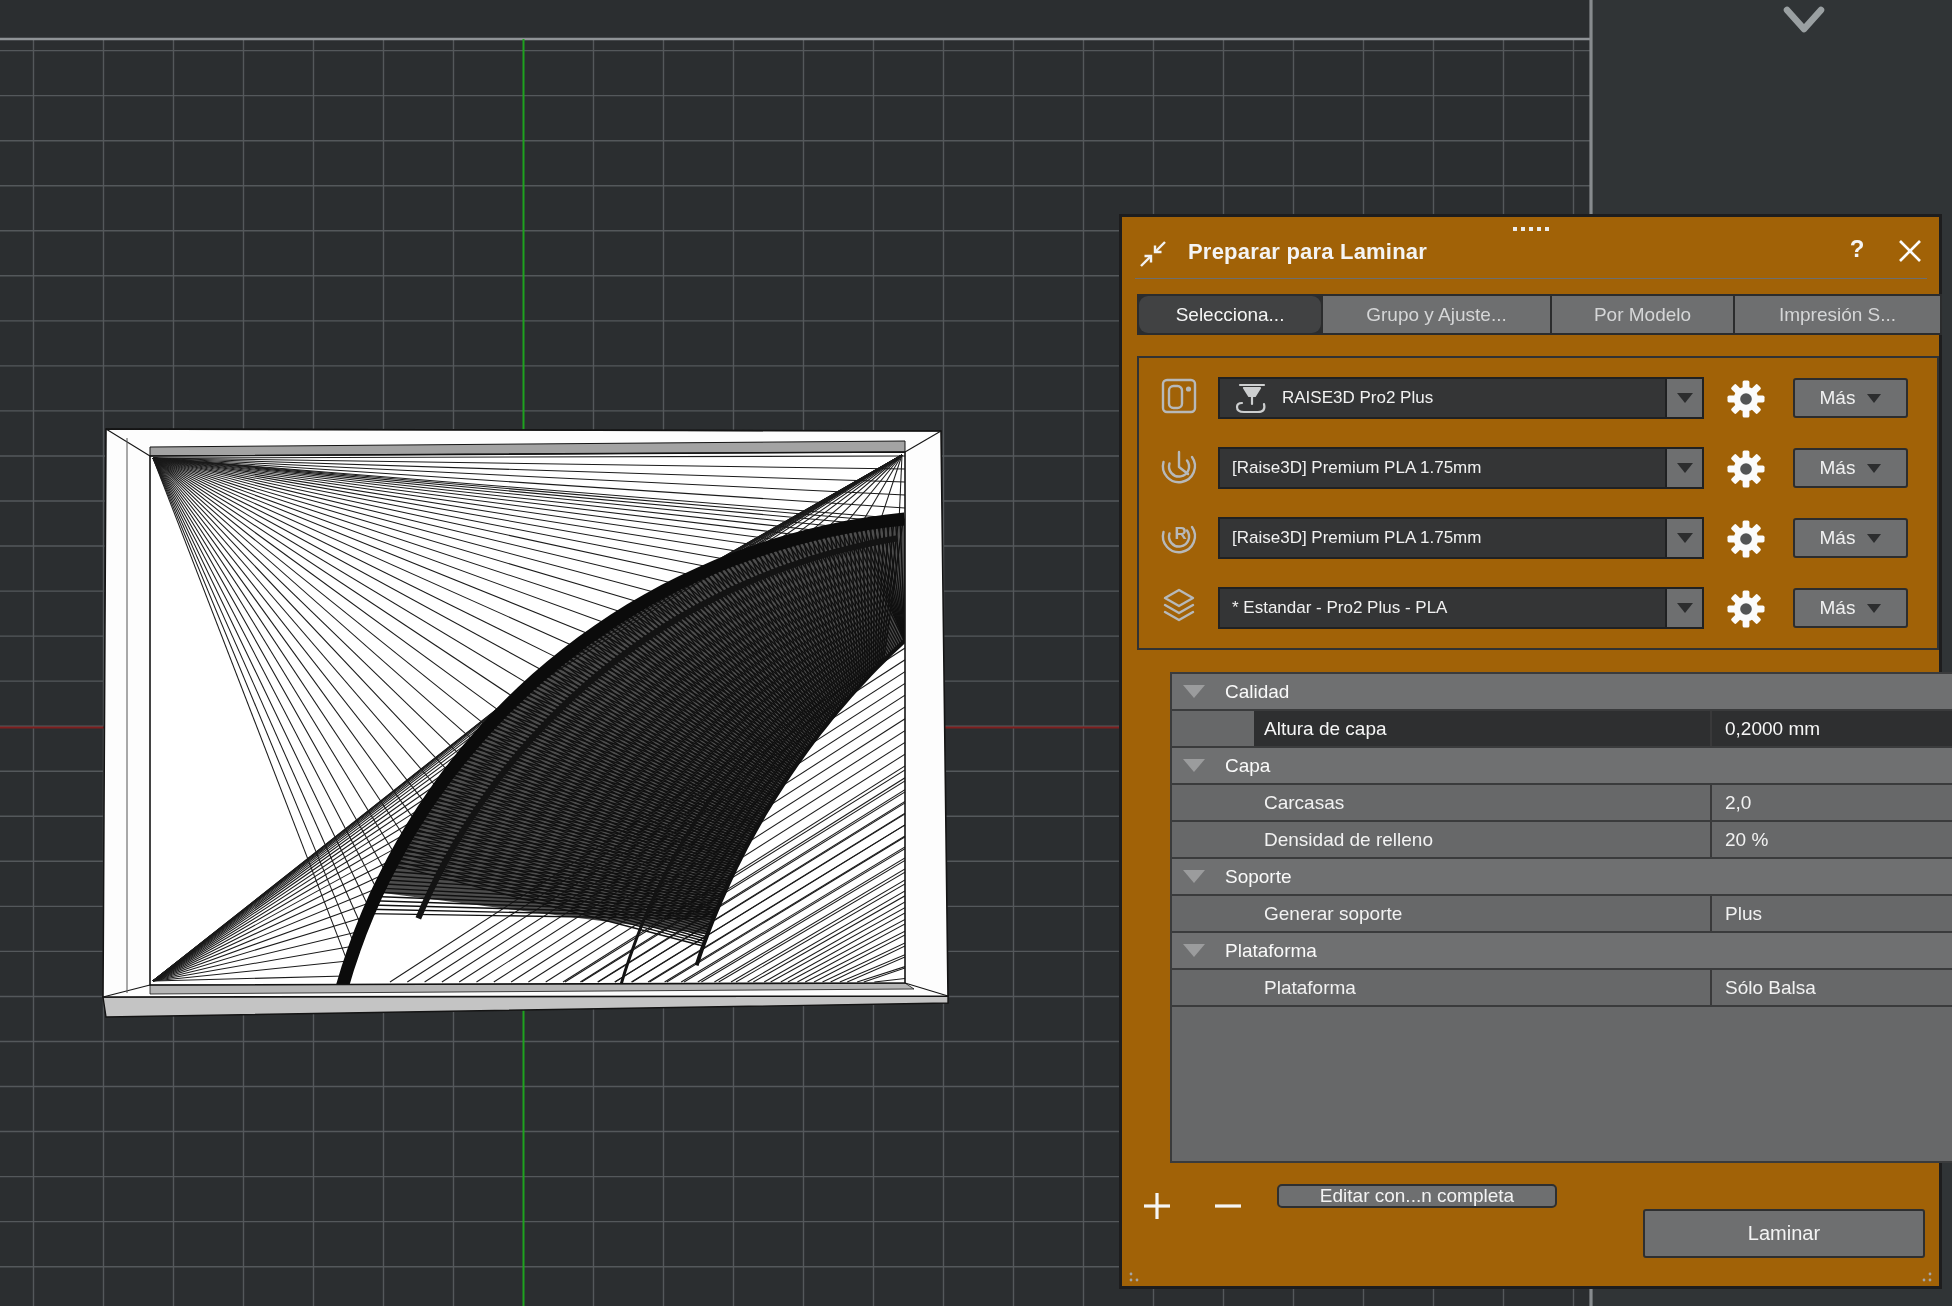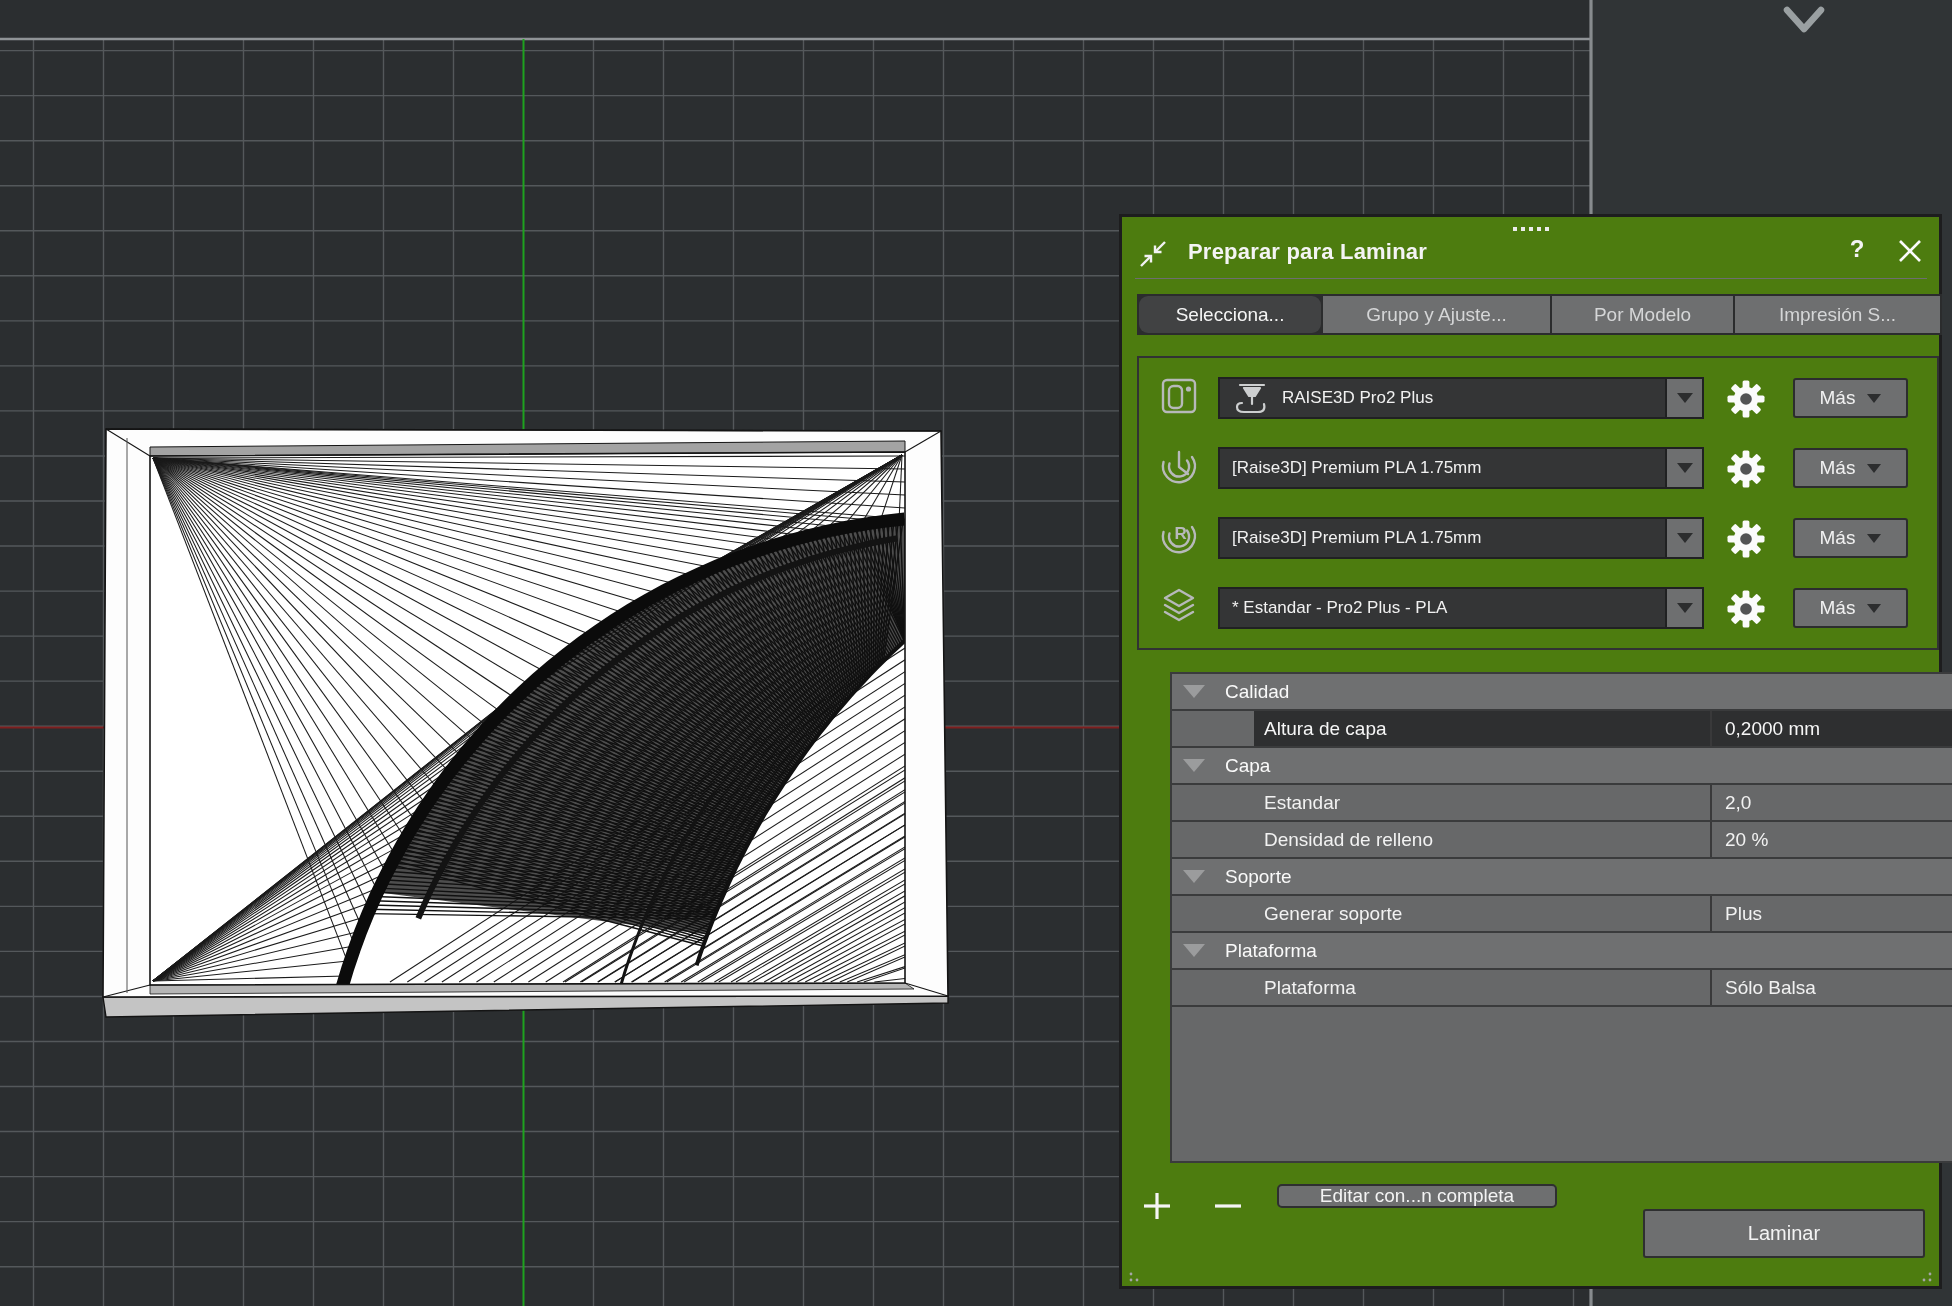--- a/index.html
+++ b/index.html
@@ -3,21 +3,21 @@
 <meta charset="utf-8">
 <style>
   * { margin:0; padding:0; box-sizing:border-box; }
   html,body { width:1952px; height:1306px; overflow:hidden; background:#2b2e30;
     font-family:"Liberation Sans", sans-serif; }
   #stage { position:relative; width:1952px; height:1306px; }
   #viewport-svg { position:absolute; left:0; top:0; }
 
   
   #panel { position:absolute; left:1119px; top:214px; width:823px; height:1075px;
-    background:#4d7c0f; border:3px solid #1d1d1e; }
+    background:#a16207; border:3px solid #1d1d1e; }
   .abs { position:absolute; }
 
   #drag-dots { left:50%; top:10px; transform:translateX(-50%); display:flex; gap:4px; }
   #drag-dots span { width:4px; height:4px; background:#ececec; display:block; }
 
   #panel-title { left:66px; top:22px; font-size:22px; font-weight:bold; color:#f4f4f4;
     letter-spacing:0.2px; }
   #collapse-icon { left:16px; top:22px; }
   #help-btn { left:722px; top:18px; width:26px; height:30px; color:#f4f4f4; font-size:24px;
     font-weight:bold; text-align:center; }
@@ -783,21 +783,21 @@
             <div class="item-name" style="position: relative;">Altura de capa</div>
             <div class="item-val" style="position: relative;">0,2000 mm</div>
           </div>
         </div>
         <div class="set-row group">
           <div class="grp-tri"></div>
           <span>Capa</span>
         </div>
         <div class="set-row item">
           <div class="cellwrap">
-            <div class="item-name" style="position: relative;">Estandar</div>
+            <div class="item-name" style="position: relative;">Carcasas</div>
             <div class="item-val" style="position: relative;">2,0</div>
           </div>
         </div>
         <div class="set-row item">
           <div class="cellwrap">
             <div class="item-name" style="position: relative;">Densidad de relleno</div>
             <div class="item-val" style="position: relative;">20 %</div>
           </div>
         </div>
         <div class="set-row group">

